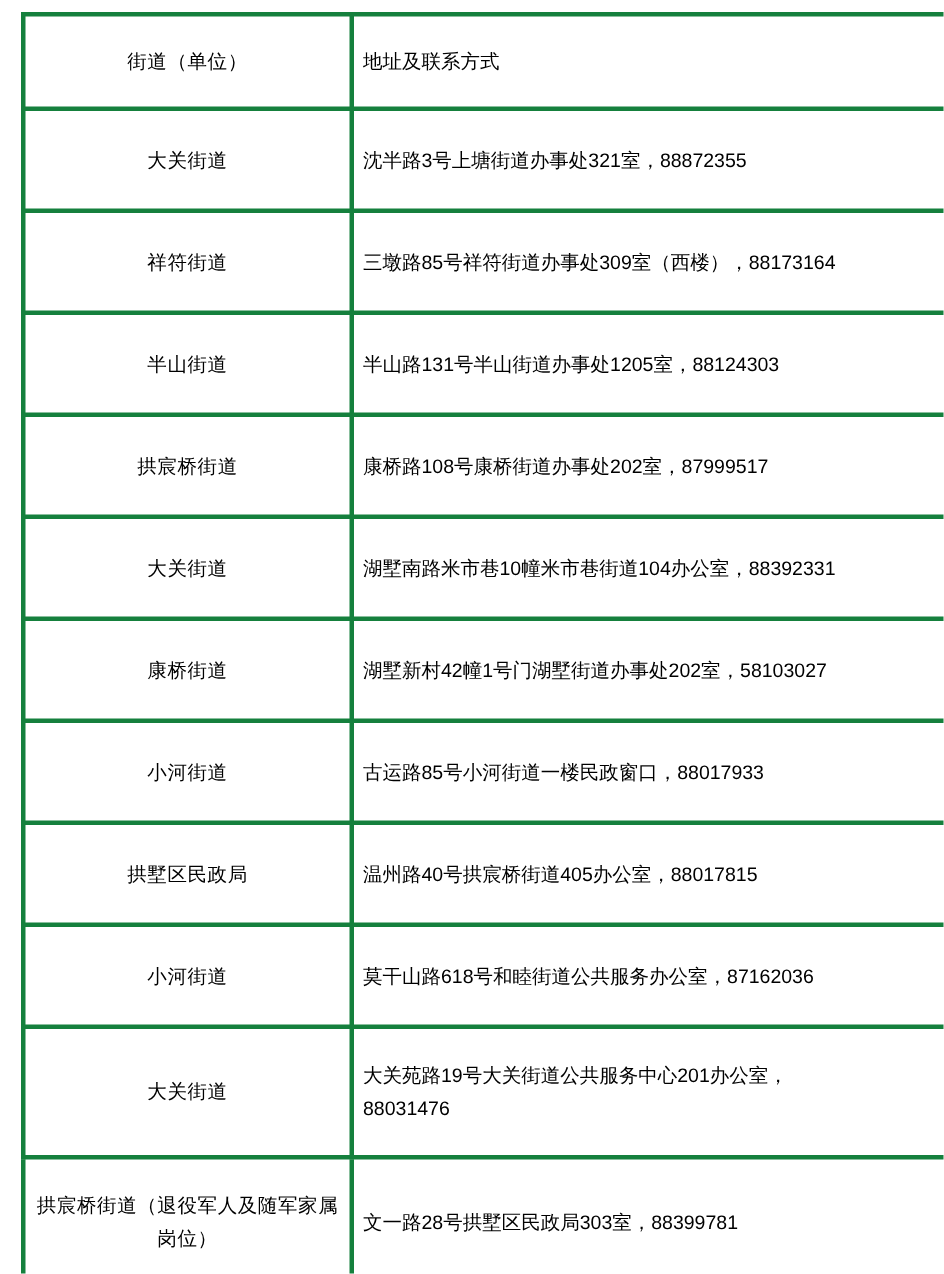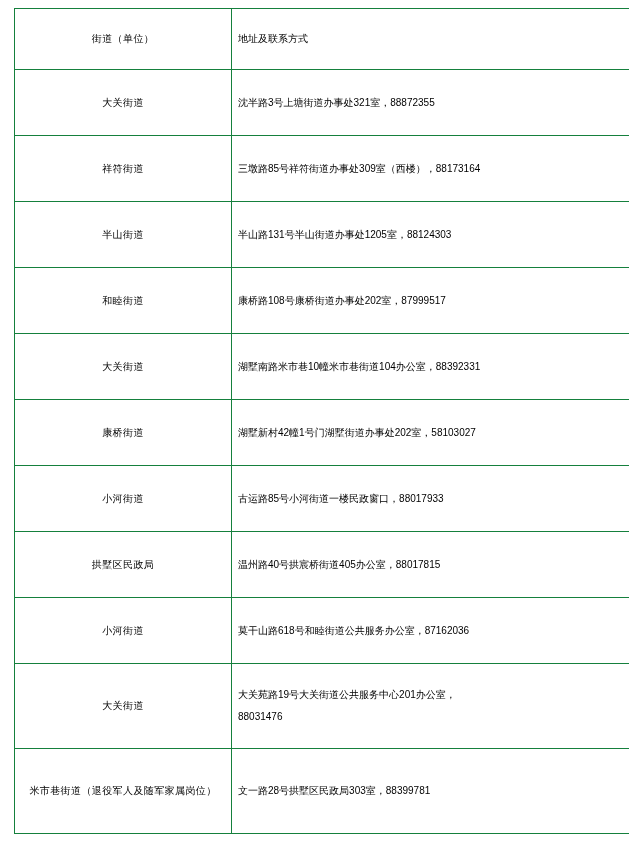--- a/index.html
+++ b/index.html
@@ -20,22 +20,22 @@
     height: 849px;
     box-sizing: border-box;
     padding: 8px 10px 0 14px;
   }
   table.contact-table {
     border-collapse: collapse;
     width: 602px;
     table-layout: fixed;
   }
   table.contact-table td {
-    border: 1px solid #15803d;
-    font-size: 10px;
+    border: 3px solid #15803d;
+    font-size: 13px;
     line-height: 22px;
     vertical-align: middle;
     padding: 0 6px;
   }
   td.col-street {
     width: 204px;
     text-align: center;
   }
   td.col-address {
     width: 396px;
@@ -97,21 +97,21 @@
         <td class="col-street">
             <span class="cell-text">半山街道</span>
           </td>
         <td class="col-address">
             <span class="cell-text">半山路131号半山街道办事处1205室，88124303</span>
           </td>
       </tr>
 
       <tr class="row-std">
         <td class="col-street">
-            <span class="cell-text">和睦街道</span>
+            <span class="cell-text">拱宸桥街道</span>
           </td>
         <td class="col-address">
             <span class="cell-text">康桥路108号康桥街道办事处202室，87999517</span>
           </td>
       </tr>
 
       <tr class="row-std">
         <td class="col-street">
             <span class="cell-text">大关街道</span>
           </td>
@@ -161,21 +161,21 @@
             <span class="cell-text">大关街道</span>
           </td>
         <td class="col-address">
             <span class="cell-text">大关苑路19号大关街道公共服务中心201办公室，
 88031476</span>
           </td>
       </tr>
 
       <tr class="row-tall">
         <td class="col-street">
-            <span class="cell-text">米市巷街道（退役军人及随军家属岗位）</span>
+            <span class="cell-text">拱宸桥街道（退役军人及随军家属岗位）</span>
           </td>
         <td class="col-address">
             <span class="cell-text">文一路28号拱墅区民政局303室，88399781</span>
           </td>
       </tr>
     </tbody>
   </table>
 </div>
 
 </body></html>

